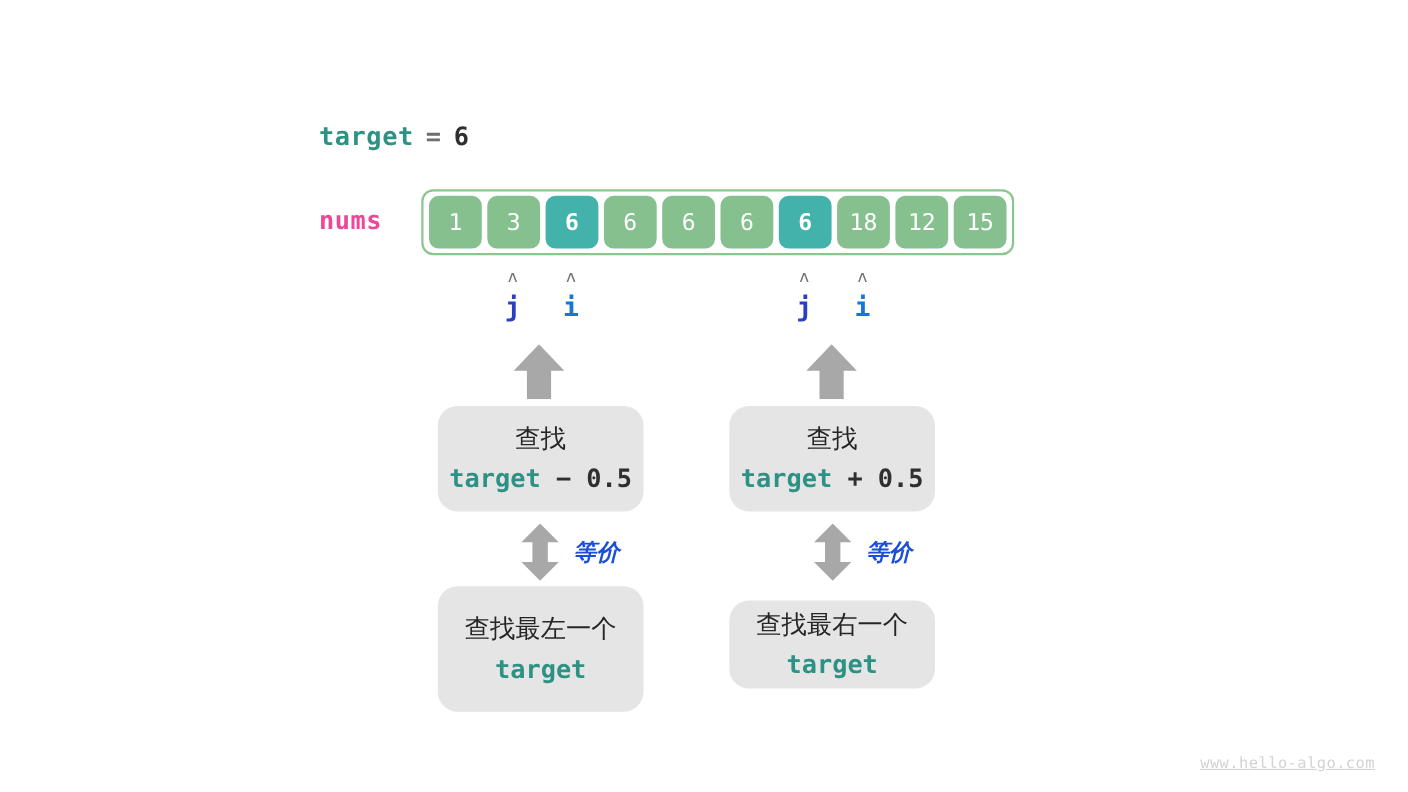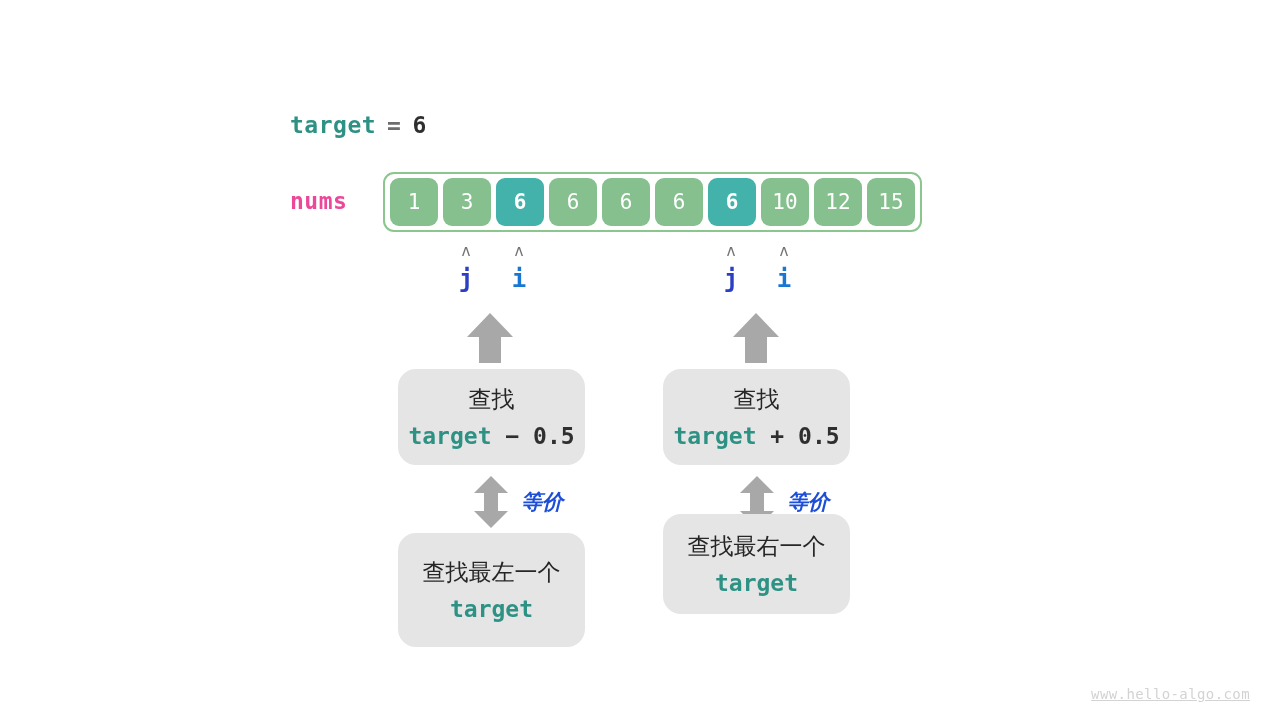--- a/index.html
+++ b/index.html
@@ -187,21 +187,21 @@
   <div class="nums-label">nums</div>
 
   <div class="array-box" id="array-box">
       <div class="cell">1</div>
       <div class="cell">3</div>
       <div class="cell hl">6</div>
       <div class="cell">6</div>
       <div class="cell">6</div>
       <div class="cell">6</div>
       <div class="cell hl">6</div>
-      <div class="cell">10</div>
+      <div class="cell">18</div>
       <div class="cell">12</div>
       <div class="cell">15</div>
     </div>
 
   <div id="pointer-layer">
       <div class="pointer p-j" style="left: 442px; top: 244px;">
         <span class="caret">ʌ</span>
         <span class="pname">j</span>
       </div>
       <div class="pointer p-i" style="left: 495px; top: 244px;">
@@ -256,20 +256,20 @@
       </svg>
     </span>
     <span class="eq-label">等价</span>
   </div>
 
   <div class="info-box" style="left:398px; top:533px; width:187px; height:114px;">
     <div class="info-line1">查找最左一个</div>
     <div class="info-line2"><span class="kw">target</span></div>
   </div>
 
-  <div class="info-box" style="left:663px; top:514px; width:187px; height:100px;">
+  <div class="info-box" style="left:663px; top:546px; width:187px; height:80px;">
     <div class="info-line1">查找最右一个</div>
     <div class="info-line2"><span class="kw">target</span></div>
   </div>
 
   <div class="watermark">www.hello-algo.com</div>
 
 </div>
 
 </body></html>

